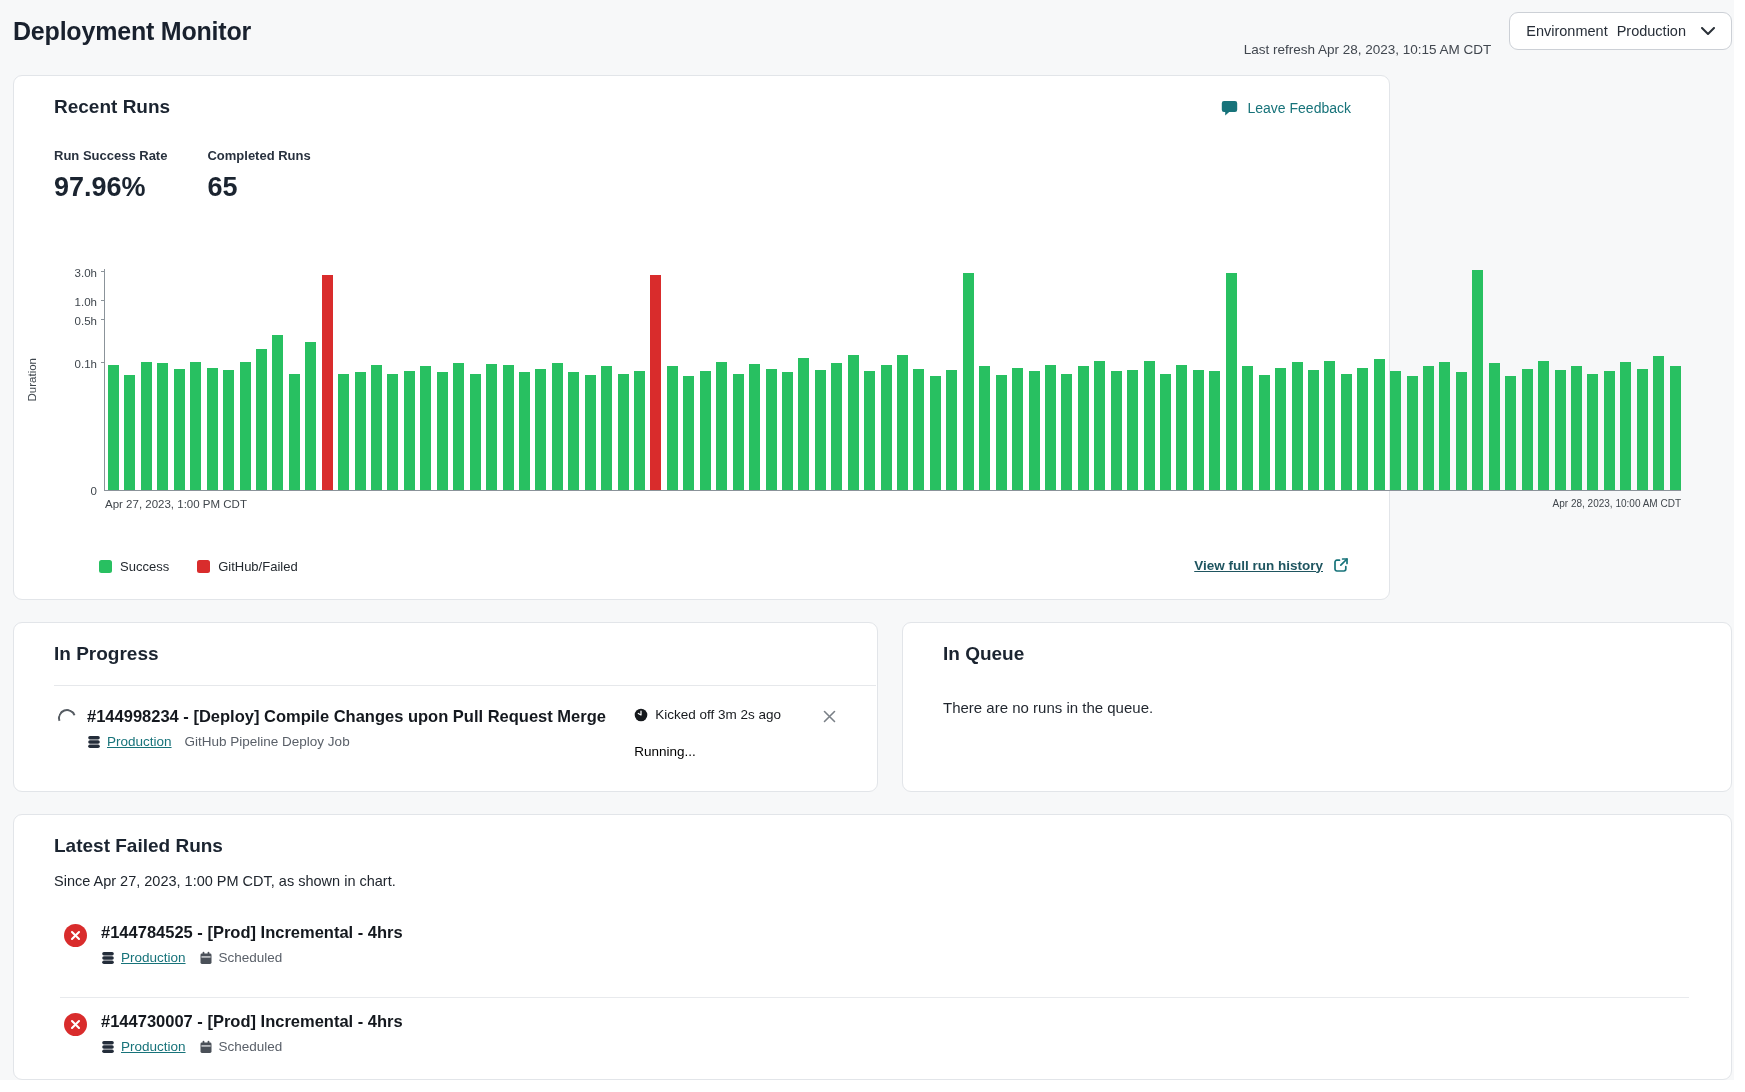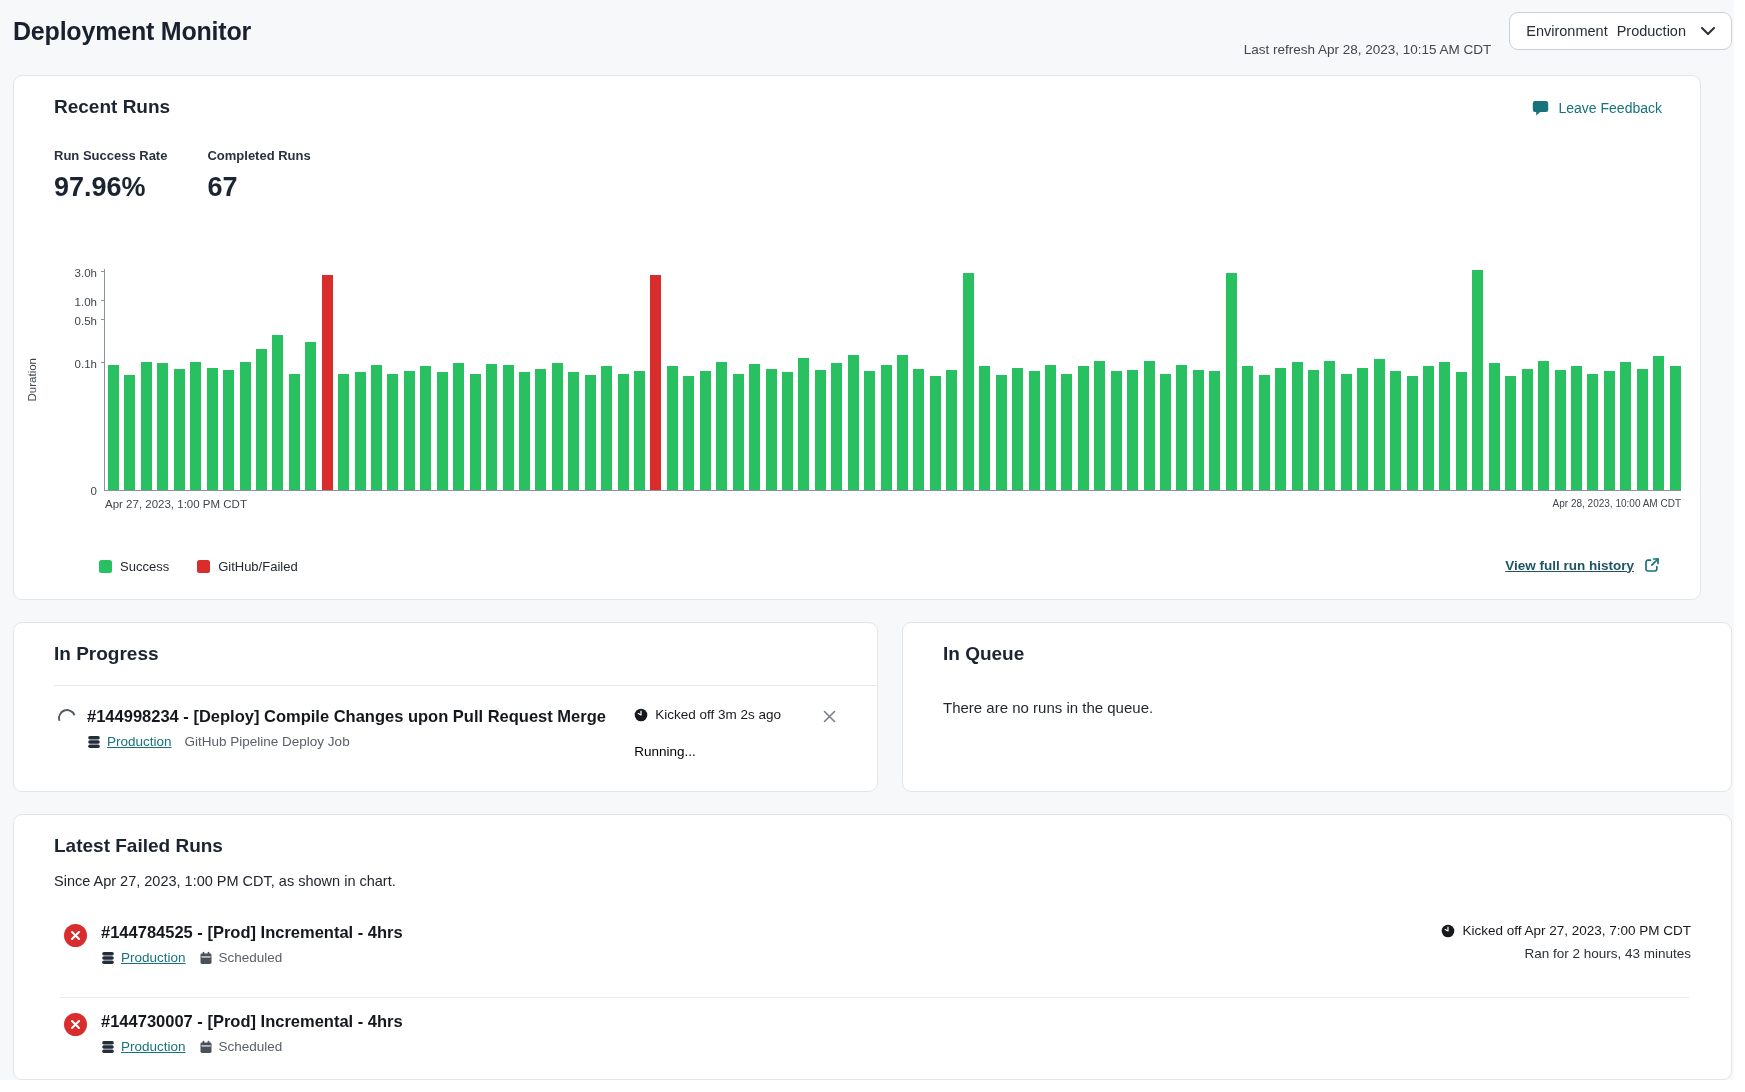--- a/index.html
+++ b/index.html
@@ -26,21 +26,21 @@
   .page-title { font-size:25px; font-weight:700; color:#19212e; letter-spacing:-0.2px; }
   .header-right { display:flex; align-items:center; gap:18px; }
   .last-refresh { font-size:13.5px; color:#41474f;margin-top:36px; }
   .env-select {
     display:flex; align-items:center; gap:9px;
     background:#fff; border:1px solid #ccd0d6; border-radius:9px;
     padding:10px 16px; font-size:14.5px; color:#272e38; cursor:pointer;
   }
   .env-select .chev { display:flex; margin-left:6px; }
   
-  .card-recent { left:13px; top:75px; width:1688px; height:525px; }
+  .card-recent { left:13px; top:75px; width:1377px; height:525px; }
   .card-h2 { position:absolute; left:40px; top:20px; font-size:19px; font-weight:700; color:#1b2430; }
   .feedback {
     position:absolute; right:38px; top:24px;
     display:flex; align-items:center; gap:9px;
     font-size:14px; color:#17737a; cursor:pointer; text-decoration:none;
   }
   .stats { position:absolute; left:40px; top:72px; display:flex; gap:40px; }
   .stat-label { font-size:13px; font-weight:700; color:#28313e; margin-bottom:9px; }
   .stat-value { font-size:27px; font-weight:700; color:#1b2430; }
   
@@ -136,21 +136,21 @@
     <span>Leave Feedback</span>
   </a>
 
   <div class="stats">
     <div>
       <div class="stat-label">Run Success Rate</div>
       <div class="stat-value">97.96%</div>
     </div>
     <div>
       <div class="stat-label">Completed Runs</div>
-      <div class="stat-value">67</div>
+      <div class="stat-value">65</div>
     </div>
   </div>
 
   <div class="chart">
     <div class="ylabel">
       <span>Duration</span>
     </div>
     <div class="plot">
         <div class="bar" style="height: 125.456px; background: rgb(40, 192, 97);"></div>
         <div class="bar" style="height: 115.238px; background: rgb(40, 192, 97);"></div>
@@ -362,32 +362,20 @@
                   <rect x="1.5" y="2.6" width="11" height="10.4" rx="1.4"></rect>
                   <rect x="3.6" y="0.8" width="1.8" height="3" rx="0.9"></rect>
                   <rect x="8.6" y="0.8" width="1.8" height="3" rx="0.9"></rect>
                   <rect x="2.4" y="5.4" width="9.2" height="1.1" fill="#ffffff"></rect>
                 </svg>
             </span>
             <span>Scheduled</span>
           </span>
         </div>
       </div>
-      <div class="frow-right">
-        <div class="kicked">
-          <span>
-            <svg width="14" height="14" viewBox="0 0 16 16">
-                <circle cx="8" cy="8" r="7.2" fill="#15181c"></circle>
-                <path d="M8 3.6V8L4.9 6.3" stroke="#fff" stroke-width="1.4" fill="none" stroke-linecap="round" stroke-linejoin="round"></path>
-              </svg>
-          </span>
-          <span>Kicked off Apr 27, 2023, 7:00 PM CDT</span>
-        </div>
-        <div class="ranfor">Ran for 2 hours, 43 minutes</div>
-      </div>
     </div>
 
     <div class="row-divider"></div>
 
     <div class="frow">
       <div class="fail-badge">
         <svg width="11" height="11" viewBox="0 0 11 11" stroke="#ffffff" stroke-width="2.1" stroke-linecap="round">
             <path d="M2 2l7 7M9 2l-7 7"></path>
           </svg>
       </div>

